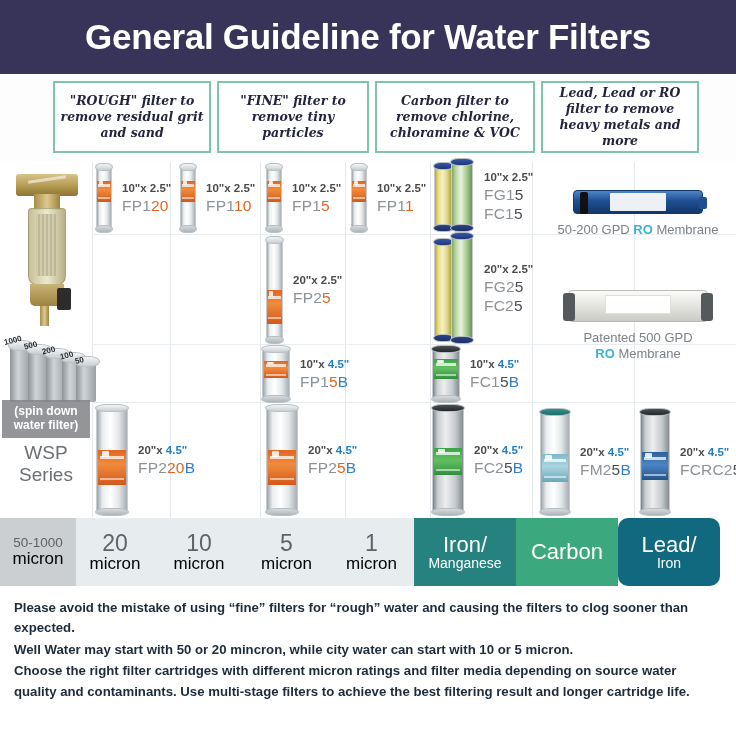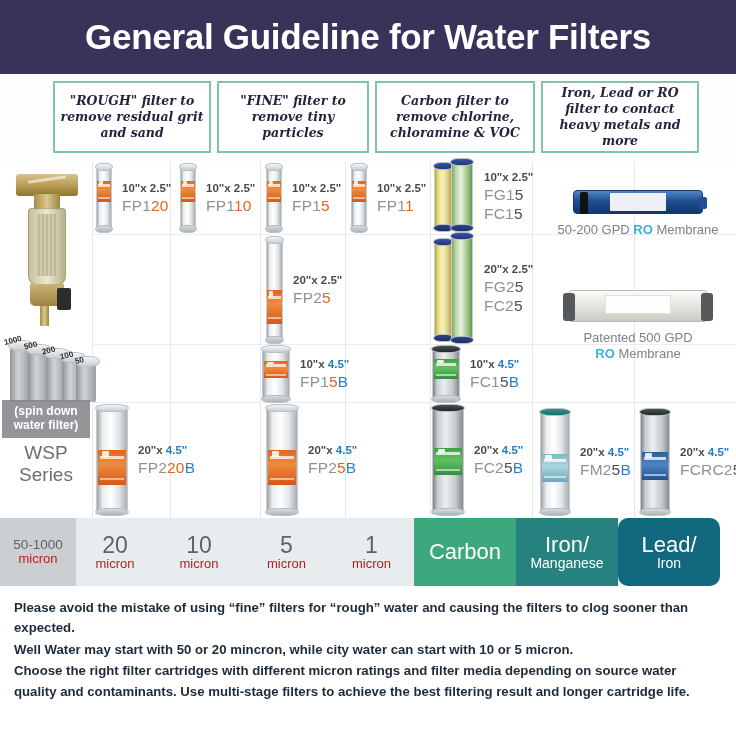--- a/index.html
+++ b/index.html
@@ -234,21 +234,21 @@
   }
   .ro-cap .ro { color: #3bb3d6; font-weight: bold; }
 
   
   .micronbar { display: flex; height: 68px; }
   .mcell {
     display: flex; flex-direction: column; align-items: center; justify-content: center;
     text-align: center; line-height: 1.05;
   }
   .mcell .big { font-size: 23px; color: #5e6368; }
-  .mcell .sml { font-size: 13px; color: #b91c1c; }
+  .mcell .sml { font-size: 17px; color: #000000; }
   .m-wsp { width: 76px; background: #cccfd2; }
   .m-wsp .big { font-size: 13.5px; color: #5e6368; }
   .m-micron { background: #e7ecef; }
   .m20 { width: 78px; } .m10 { width: 90px; } .m5 { width: 85px; } .m1 { width: 85px; }
   .m-carbon { width: 102px; background: #3ba87e; }
   .m-iron   { width: 102px; background: #26827f; }
   .m-lead   { width: 102px; background: #10697f; border-radius: 10px; }
   .m-carbon .big, .m-iron .big, .m-lead .big { color: #ffffff; font-size: 22px; }
   .m-iron .sml, .m-lead .sml { color: #ffffff; font-size: 14px; }
 
@@ -270,21 +270,21 @@
   <div class="catbox cb0">
     <span>"ROUGH" filter to remove residual grit and sand</span>
   </div>
   <div class="catbox cb1">
     <span>"FINE" filter to remove tiny particles</span>
   </div>
   <div class="catbox cb2">
     <span>Carbon filter to remove chlorine, chloramine &amp; VOC</span>
   </div>
   <div class="catbox cb3">
-    <span>Iron, Lead or RO filter to contact heavy metals and more</span>
+    <span>Lead, Lead or RO filter to remove heavy metals and more</span>
   </div>
 </div>
 
 <div class="gridwrap">
 
   <div class="vline" style="left:92px"></div>
   <div class="vline" style="left:170px"></div>
   <div class="vline" style="left:260px"></div>
   <div class="vline" style="left:345px"></div>
   <div class="vline" style="left:430px"></div>
@@ -588,26 +588,26 @@
     <div class="sml">micron</div>
   </div>
   <div class="mcell m-micron m5">
     <div class="big">5</div>
     <div class="sml">micron</div>
   </div>
   <div class="mcell m-micron m1">
     <div class="big">1</div>
     <div class="sml">micron</div>
   </div>
-  <div class="mcell m-carbon">
-    <div class="big">Carbon</div>
-  </div>
   <div class="mcell m-iron">
     <div class="big">Iron/</div>
     <div class="sml">Manganese</div>
+  </div>
+  <div class="mcell m-carbon">
+    <div class="big">Carbon</div>
   </div>
   <div class="mcell m-lead">
     <div class="big">Lead/</div>
     <div class="sml">Iron</div>
   </div>
 </div>
 
 <div class="notes">
   <p>Please avoid the mistake of using “fine” filters for “rough” water and causing the filters to clog sooner than expected.</p>
   <p>Well Water may start with 50 or 20 mincron, while city water can start with 10 or 5 micron.</p>

